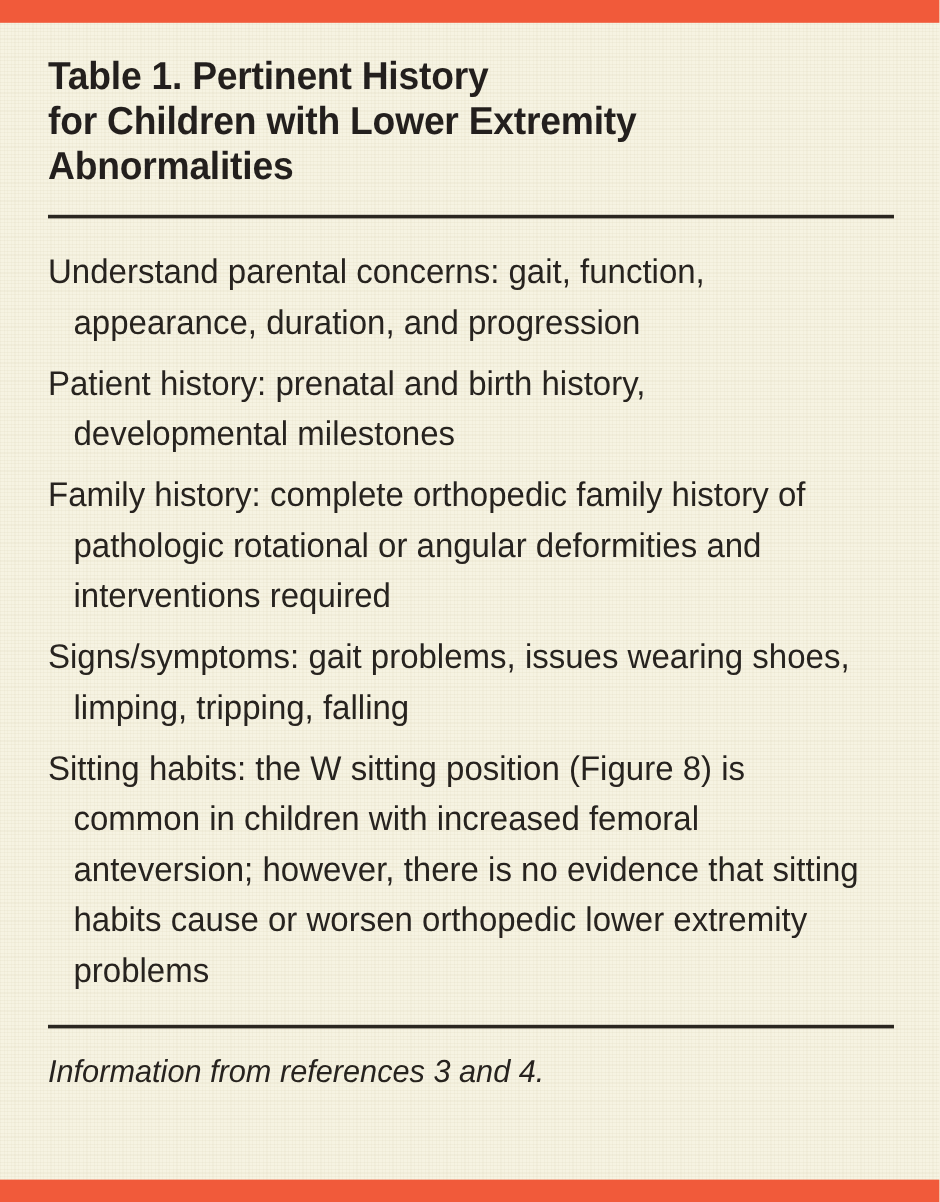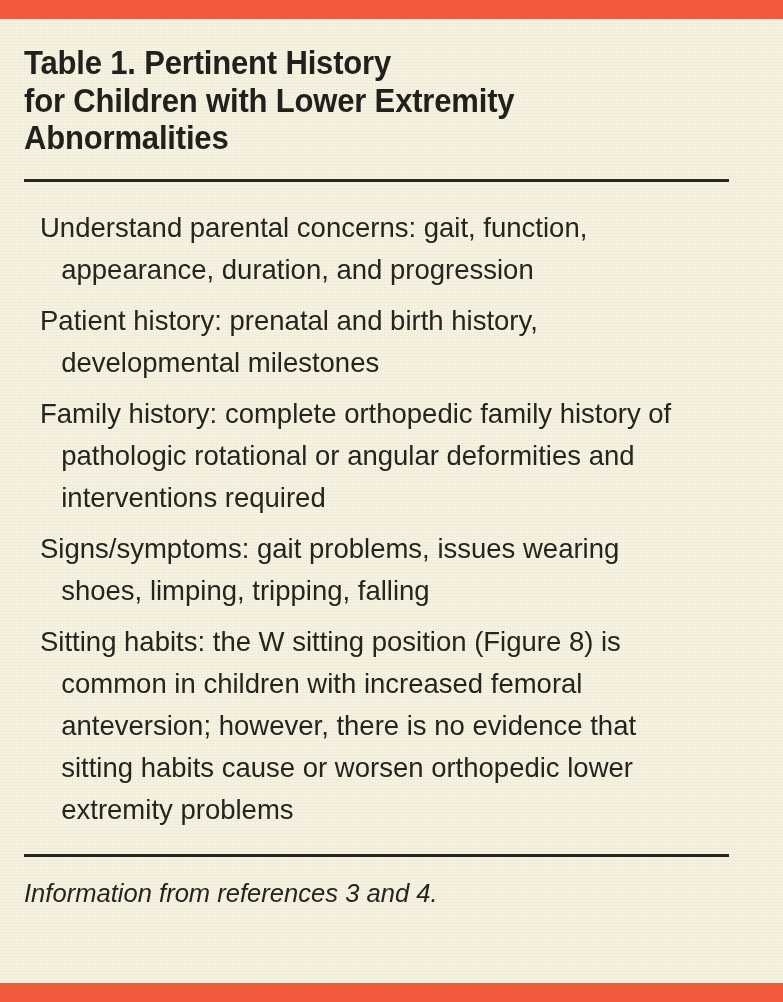--- a/index.html
+++ b/index.html
@@ -34,21 +34,21 @@
     width: 783px;
     height: 19px;
     background: #f15a3a;
   }
   .rule-bar.top { top: 0; }
   .rule-bar.bottom { top: 983px; height: 19px; }
 
   
   .content {
     position: absolute;
-    left: 24px;
+    left: 40px;
     top: 19px;
     width: 706px;
   }
 
   
   .table-title {
     margin: 0;
     padding-top: 26px;
     font-family: "Liberation Sans", sans-serif;
     font-weight: bold;
@@ -67,21 +67,21 @@
     height: 0;
     border: 0;
     border-top: 3.2px solid #2a2620;
     margin: 0;
   }
   .divider-top { margin-top: 21px; }
   .divider-bottom { margin-top: 24px; }
 
   
   .body-list {
-    margin: 16px;
+    margin: 0;
     padding: 0;
     list-style: none;
   }
   .body-list li {
     font-family: "Liberation Sans", sans-serif;
     font-weight: normal;
     font-size: 28.5px;
     line-height: 42px;
     color: #27231f;
     padding-left: 22px;

